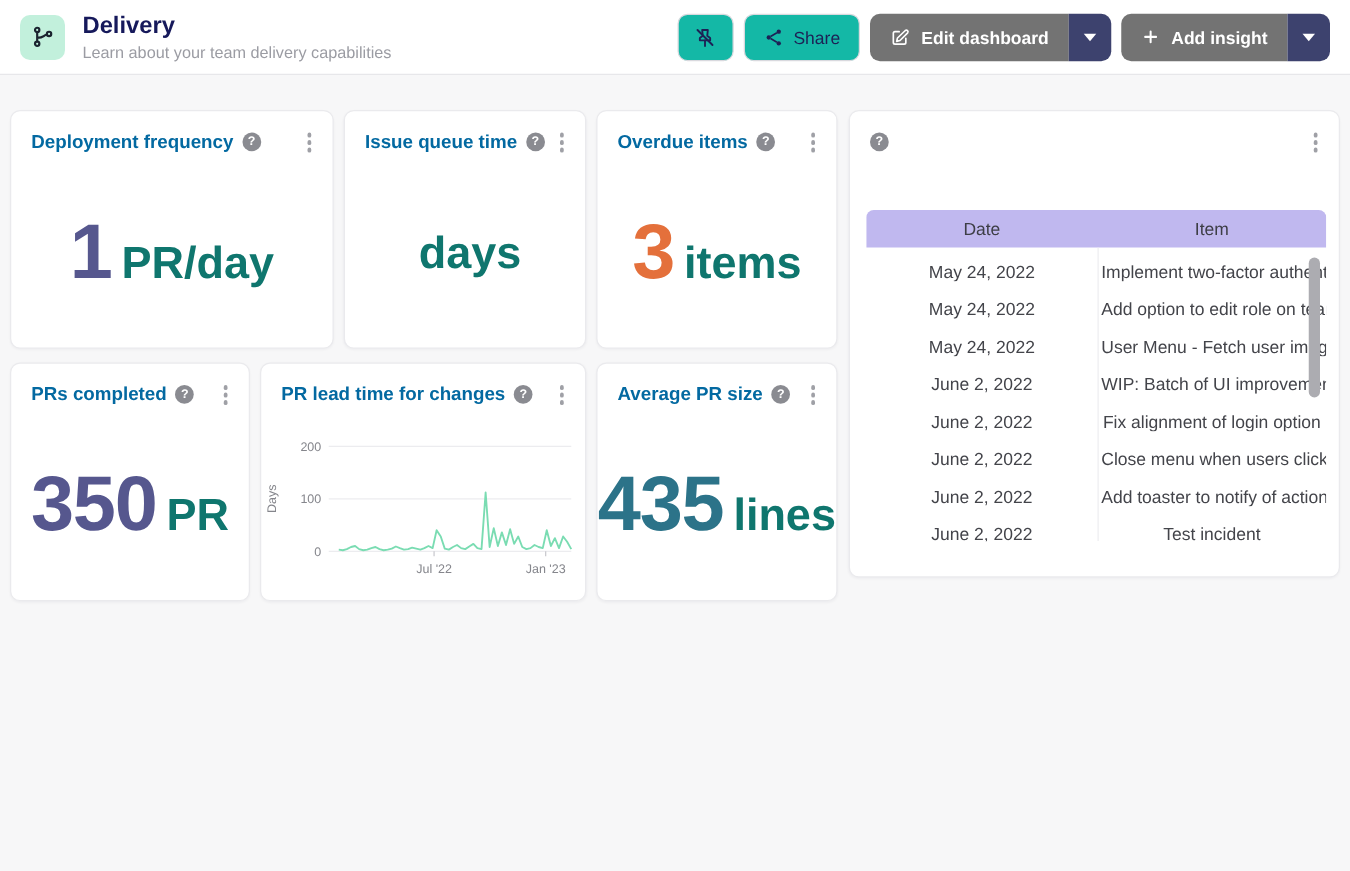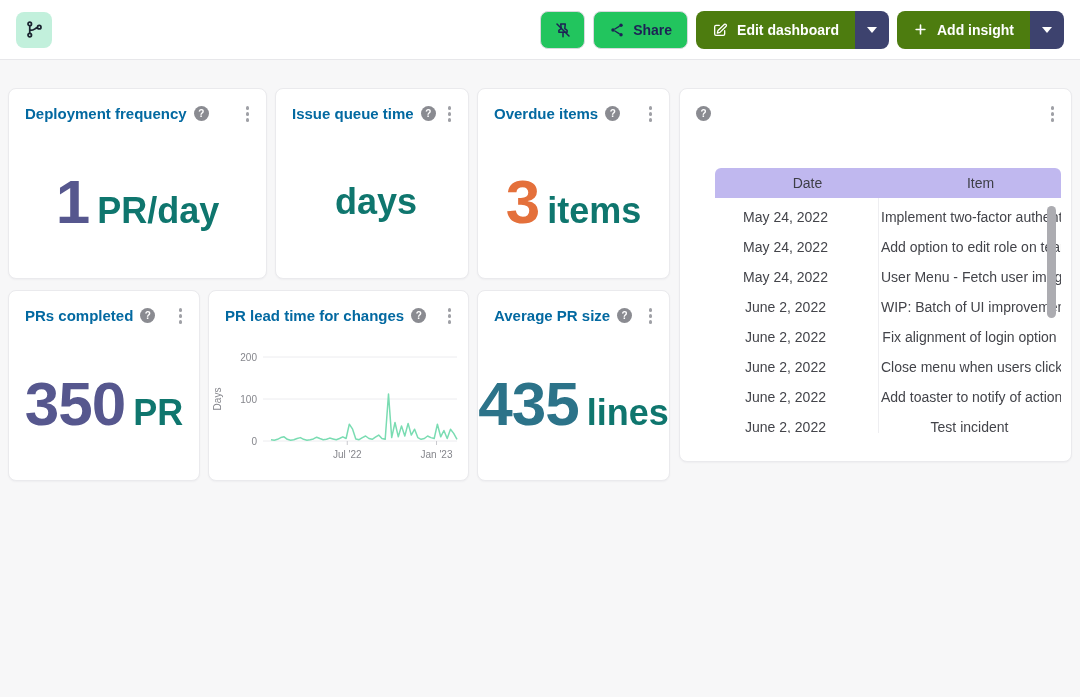--- a/index.html
+++ b/index.html
@@ -16,28 +16,28 @@
     display:flex;align-items:center;padding:0 16px;box-sizing:border-box;
   }
   .logo{
     width:36px;height:36px;border-radius:8px;background:#C2F0DC;
     display:flex;align-items:center;justify-content:center;margin-right:14px;flex:0 0 auto;
   }
   .titles h1{margin:0;font-size:19px;line-height:22px;color:#16195B;font-weight:700;}
   .titles p{margin:2px 0 0;font-size:13px;color:#9B9CA3;}
   .actions{margin-left:auto;display:flex;align-items:center;gap:8px;}
   .btn-white{
-    height:38px;background:#22c55e;border:1px solid #D9D9DE;border-radius:8px;
+    height:38px;background:#14b8a6;border:1px solid #D9D9DE;border-radius:8px;
     display:flex;align-items:center;justify-content:center;gap:8px;
-    padding:0 15px;font-size:14px;font-weight:700;color:#1D2155;cursor:pointer;box-sizing:border-box;
+    padding:0 15px;font-size:14px;font-weight:400;color:#1D2155;cursor:pointer;box-sizing:border-box;
   }
   .btn-icon-only{width:45px;padding:0;}
   .split{display:flex;}
   .split .main{
-    height:38px;background:#4d7c0f;color:#fff;border:none;border-radius:8px 0 0 8px;
+    height:38px;background:#737373;color:#fff;border:none;border-radius:8px 0 0 8px;
     display:flex;align-items:center;gap:9px;padding:0 16px;font-size:14px;font-weight:700;cursor:pointer;
   }
   .split .caretbtn{
     width:34px;height:38px;background:#3D426E;border:none;border-radius:0 8px 8px 0;
     display:flex;align-items:center;justify-content:center;cursor:pointer;
   }
   .tri-down{width:0;height:0;border-left:5px solid transparent;border-right:5px solid transparent;border-top:6px solid #fff;}
   
   .card{
     position:absolute;background:#fff;border:1px solid #EAEAED;border-radius:8px;
@@ -61,21 +61,21 @@
   
   .kbody{height:calc(100% - 34px);display:flex;align-items:center;justify-content:center;}
   .kpair{display:flex;align-items:baseline;}
   .val{font-size:62px;font-weight:700;line-height:1;letter-spacing:-1px;}
   .unit{font-size:36px;font-weight:700;color:#0f766e;margin-left:8px;}
   .c-indigo{color:#56578E;} .c-orange{color:#E4703B;} .c-teal{color:#2C7389;}
   
   .tbl{position:absolute;left:13px;right:10px;top:79px;bottom:0;overflow:hidden;}
   .tbl-head{
     display:grid;grid-template-columns:185px 1fr;height:30px;background:#C0B8EF;
-    border-radius:6px 6px 0 0;align-items:center;margin-left:22px;
+    border-radius:6px 6px 0 0;align-items:center;
   }
   .tbl-head span{text-align:center;font-size:14px;color:#3D3E46;}
   .tbl-rows{position:relative;padding-top:4px;height:231px;overflow:hidden;}
   .tbl-rows::before{content:"";position:absolute;left:185px;top:0;bottom:0;width:1px;background:#EEEEF1;}
   .trow{display:grid;grid-template-columns:185px 1fr;height:30px;align-items:center;cursor:pointer;}
   .trow span{text-align:center;font-size:14px;color:#43444A;white-space:nowrap;overflow:hidden;padding:0 3px;}
   .scrollthumb{position:absolute;right:15px;top:117px;width:9px;height:112px;border-radius:5px;background:#ACACB1;cursor:pointer;}
   
   .chartwrap{position:absolute;left:0;top:44px;}
   .tick{font-size:10px;fill:#85868C;}
@@ -85,20 +85,24 @@
 <body>
 
 <header class="topbar">
   <div class="logo">
     <svg width="19" height="19" viewBox="0 0 24 24" fill="none" stroke="#1B2430" stroke-width="2.2">
       <circle cx="6" cy="5" r="2.2"></circle>
         <circle cx="6" cy="19" r="2.2"></circle>
         <circle cx="18" cy="9" r="2.2"></circle>
       <path d="M6 7.2v9.6M6 13c7 0 5.5-2 9.6-3.4"></path>
     </svg>
+  </div>
+  <div class="titles">
+    <h1>Delivery</h1>
+    <p>Learn about your team delivery capabilities</p>
   </div>
   <div class="actions">
     <button class="btn-white btn-icon-only">
       <svg width="18" height="18" viewBox="0 0 24 24" fill="none" stroke="#1D2155" stroke-width="2" stroke-linecap="round" stroke-linejoin="round">
         <path d="M9 4h6l-.6 6.2 3.1 2.3V15H6.5v-2.5l3.1-2.3L9 4z"></path>
         <path d="M12 15v6"></path>
           <path d="M4 4l16 16"></path>
       </svg>
     </button>
     <button class="btn-white">

